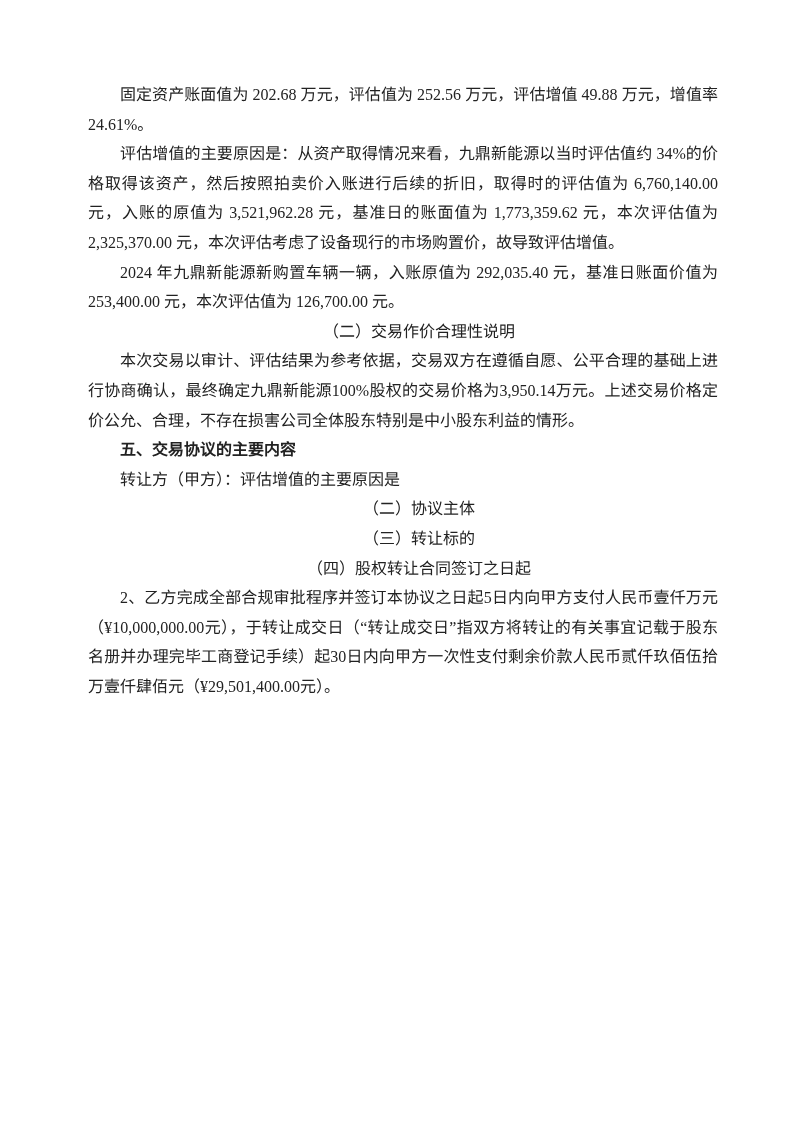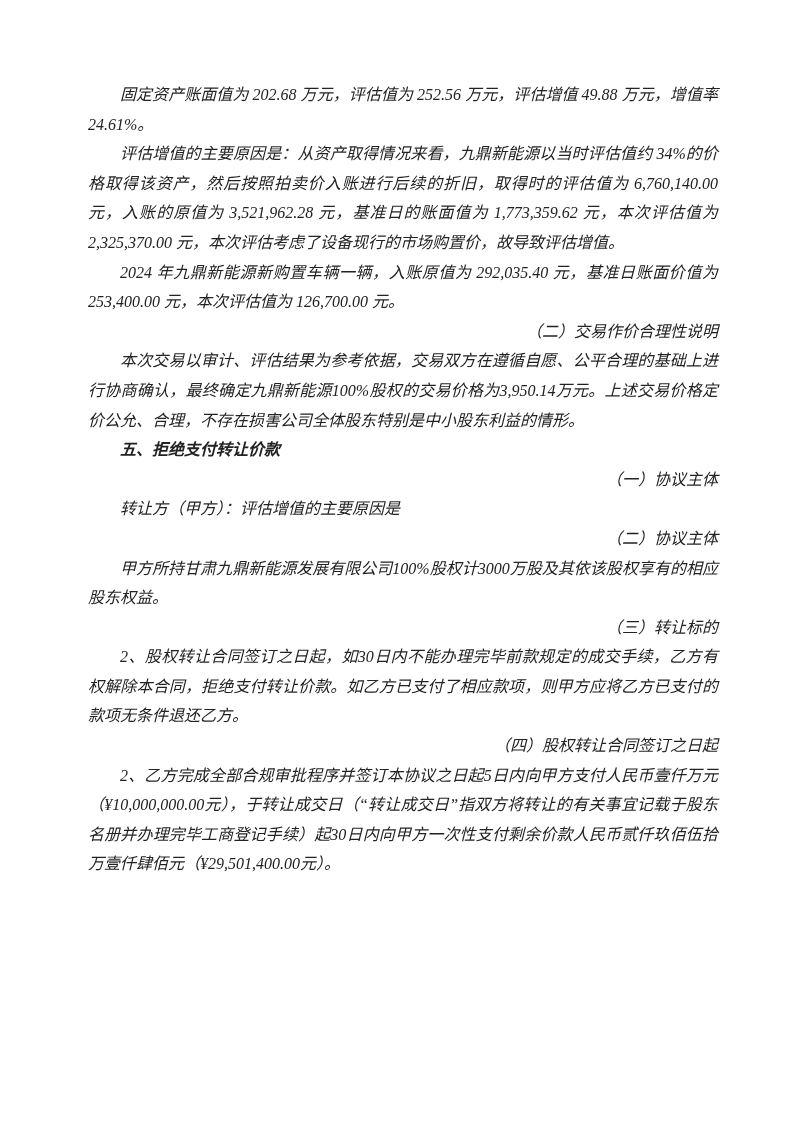--- a/index.html
+++ b/index.html
@@ -10,52 +10,48 @@
   .page {
     position: relative;
     width: 794px;
     height: 1123px;
     box-sizing: border-box;
     background: #ffffff;
     padding: 80px 76px 56px 88px;
     overflow: hidden;
     font-family: "Liberation Serif", "DejaVu Serif", serif;
     color: #222222;
-    font-style: italic;
   }
   .doc-body p {
     margin: 0;
     font-size: 16px;
     line-height: 29.6px;
     text-align: justify;
     text-indent: 2em;
     word-break: break-word;
   }
   .doc-body p.heading {
     font-family: "Liberation Sans", "DejaVu Sans", sans-serif;
     font-weight: 700;
     text-align: left;
   }
   .doc-body p.subheading {
-    text-align: right;
+    text-align: center;
   }
 </style>
 </head>
 <body>
 
 <div class="page">
   <div class="doc-body">
     <p class="body-para">固定资产账面值为 202.68 万元，评估值为 252.56 万元，评估增值 49.88 万元，增值率 24.61%。</p>
     <p class="body-para">评估增值的主要原因是：从资产取得情况来看，九鼎新能源以当时评估值约 34%的价格取得该资产，然后按照拍卖价入账进行后续的折旧，取得时的评估值为 6,760,140.00 元，入账的原值为 3,521,962.28 元，基准日的账面值为 1,773,359.62 元，本次评估值为 2,325,370.00 元，本次评估考虑了设备现行的市场购置价，故导致评估增值。</p>
     <p class="body-para">2024 年九鼎新能源新购置车辆一辆，入账原值为 292,035.40 元，基准日账面价值为 253,400.00 元，本次评估值为 126,700.00 元。</p>
     <p class="subheading">（二）交易作价合理性说明</p>
     <p class="body-para">本次交易以审计、评估结果为参考依据，交易双方在遵循自愿、公平合理的基础上进行协商确认，最终确定九鼎新能源100%股权的交易价格为3,950.14万元。上述交易价格定价公允、合理，不存在损害公司全体股东特别是中小股东利益的情形。</p>
-    <p class="heading">五、拒绝支付转让价款</p>
-    <p class="subheading">（一）协议主体</p>
+    <p class="heading">五、交易协议的主要内容</p>
     <p class="body-para">转让方（甲方）：评估增值的主要原因是</p>
     <p class="subheading">（二）协议主体</p>
-    <p class="body-para">甲方所持甘肃九鼎新能源发展有限公司100%股权计3000万股及其依该股权享有的相应股东权益。</p>
     <p class="subheading">（三）转让标的</p>
-    <p class="body-para">2、股权转让合同签订之日起，如30日内不能办理完毕前款规定的成交手续，乙方有权解除本合同，拒绝支付转让价款。如乙方已支付了相应款项，则甲方应将乙方已支付的款项无条件退还乙方。</p>
     <p class="subheading">（四）股权转让合同签订之日起</p>
     <p class="body-para">2、乙方完成全部合规审批程序并签订本协议之日起5日内向甲方支付人民币壹仟万元（¥10,000,000.00元），于转让成交日（“转让成交日”指双方将转让的有关事宜记载于股东名册并办理完毕工商登记手续）起30日内向甲方一次性支付剩余价款人民币贰仟玖佰伍拾万壹仟肆佰元（¥29,501,400.00元）。</p>
   </div>
 </div>
 
 </body></html>

